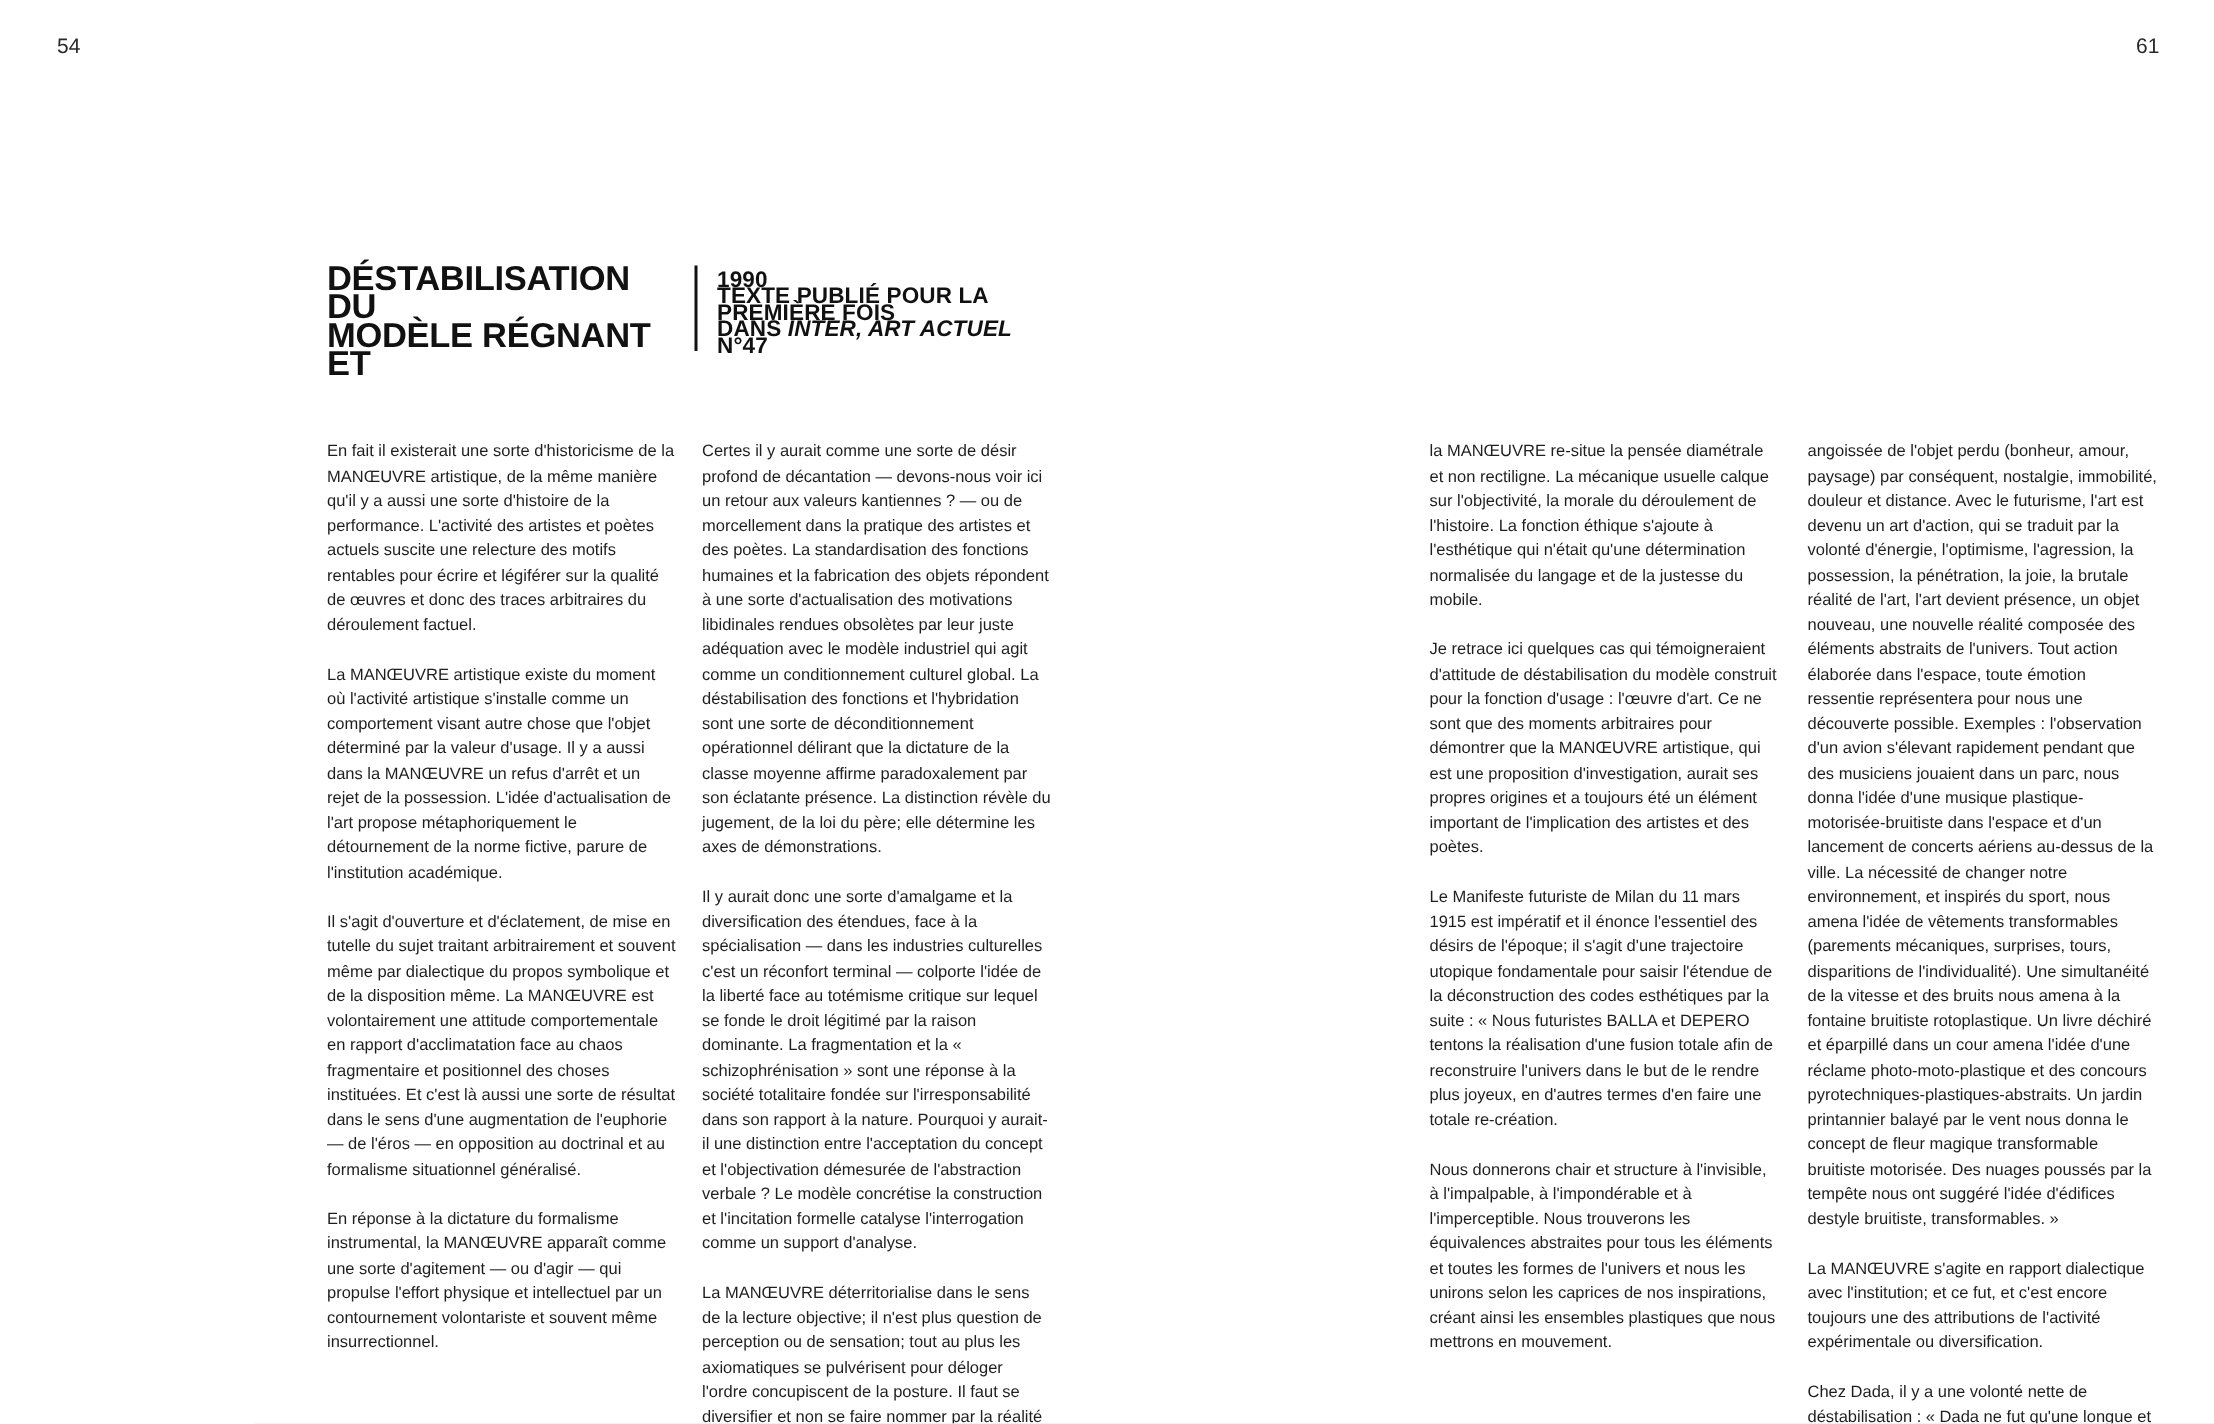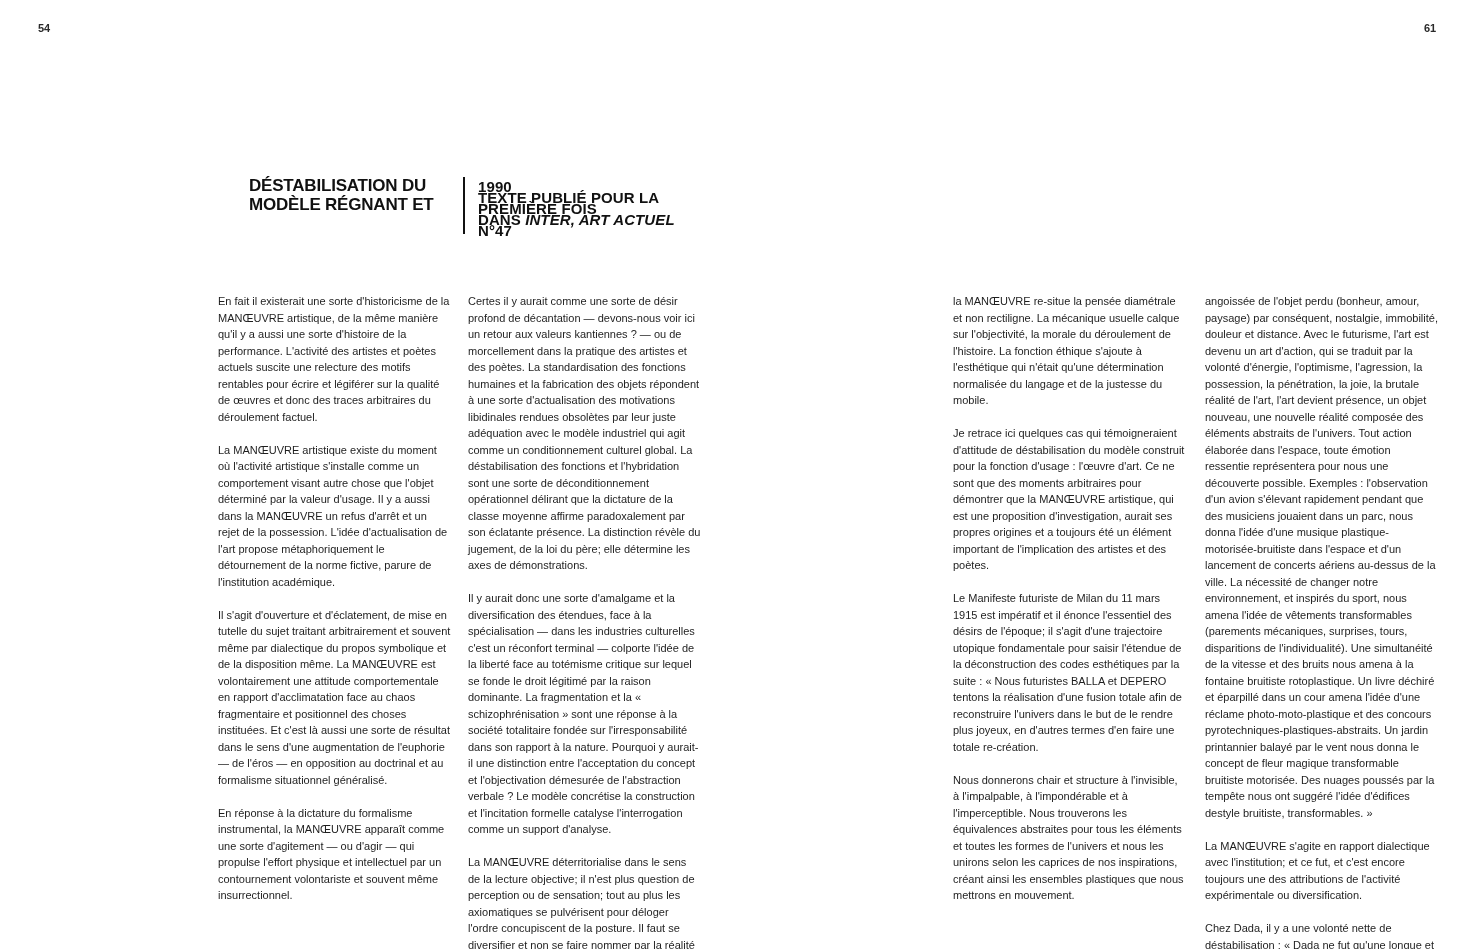--- a/index.html
+++ b/index.html
@@ -12,39 +12,38 @@
     width: 1476px;
     height: 949px;
     background: #ffffff;
     font-family: "Liberation Sans", sans-serif;
     color: #1a1a1a;
     overflow: hidden;
   }
   .page-number {
     position: absolute;
     top: 22px;
-    font-size: 11px;
-    font-weight: bold;
+    font-size: 14px;
+    font-weight: normal;
     color: #2a2a2a;
   }
   .page-number.left { left: 38px; }
   .page-number.right { left: 1424px; }
 
   .title-block {
     position: absolute;
     left: 218px;
     top: 176px;
     width: 240px;
     font-weight: bold;
-    font-size: 17px;
+    font-size: 23px;
     line-height: 19px;
     letter-spacing: -0.2px;
     color: #111;
     text-transform: uppercase;
-    margin-left: 31px;
   }
   .note-rule {
     position: absolute;
     left: 463px;
     top: 177px;
     width: 2px;
     height: 57px;
     background: #111;
   }
   .note-block {

